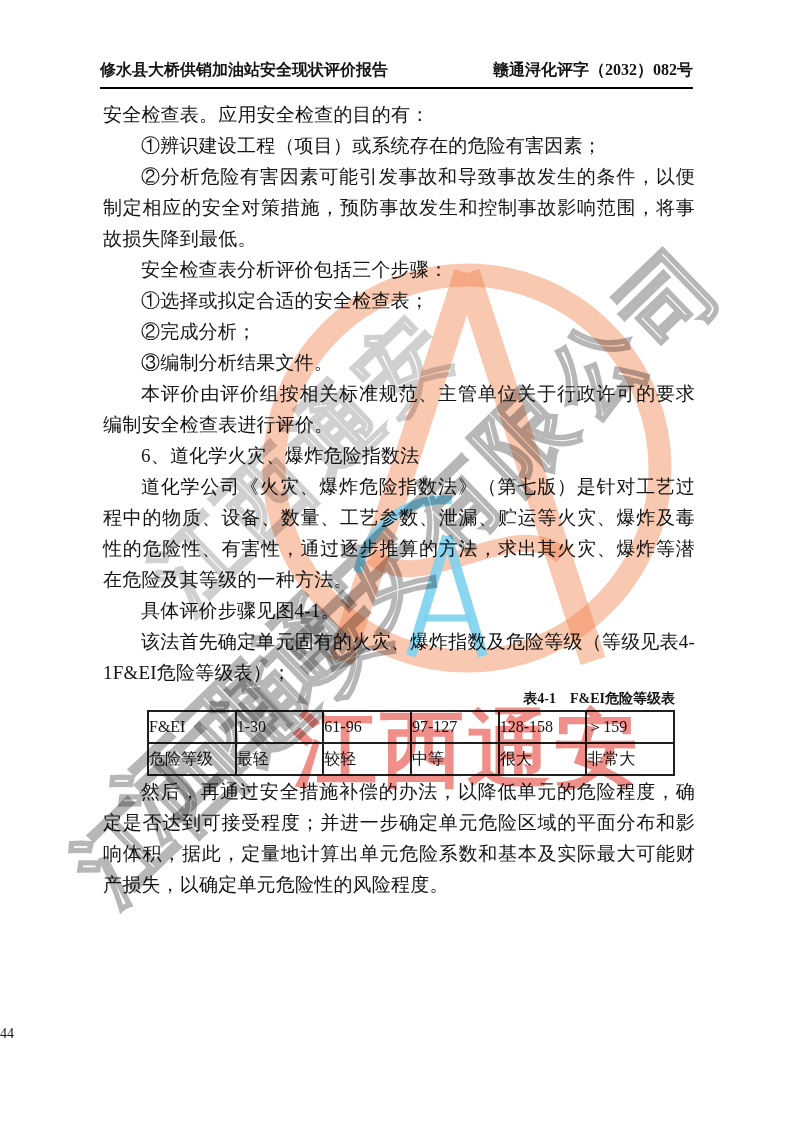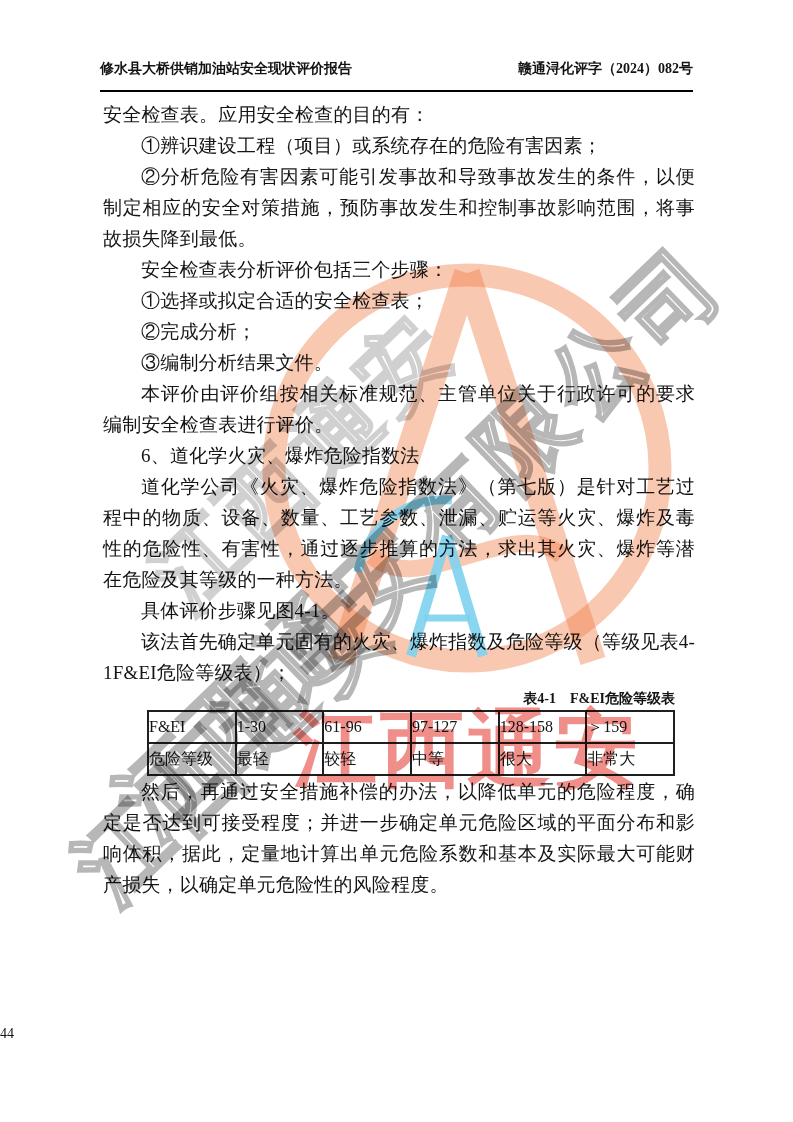--- a/index.html
+++ b/index.html
@@ -2,21 +2,21 @@
 <html style="--wm-orange: rgba(240,125,70,0.42); --wm-red: rgba(228,50,40,0.55); --wm-gray: rgba(96,96,96,0.45); --wm-blue: rgba(125,210,240,0.9);"><head>
 <meta charset="utf-8">
 <style>
   html,body{margin:0;padding:0;background:#fff;}
   .page{position:relative;width:793px;height:1122px;background:#ffffff;overflow:hidden;
         font-family:"Liberation Serif","DejaVu Serif",serif;color:#141414;}
 
   
   .header{position:absolute;left:100px;right:100px;top:60px;display:flex;
           justify-content:space-between;align-items:flex-end;
-          font-size:14px;font-weight:bold;padding-bottom:12px;border-bottom:2px solid #000;}
+          font-size:16px;font-weight:bold;padding-bottom:6px;border-bottom:2px solid #000;}
 
   
   .doc-body{position:absolute;left:103px;top:99px;width:592px;}
   .doc-body p{margin:0;font-size:19px;line-height:31px;text-align:justify;
               text-justify:inter-ideograph;letter-spacing:0.2px;}
   .doc-body p.ind{text-indent:2em;}
 
   
   .tbl-title{width:528px;margin-left:44px;height:22px;line-height:22px;
              text-align:right;font-size:14px;font-weight:bold;}
@@ -43,21 +43,21 @@
   .wm-red{position:absolute;left:293px;top:708px;font-size:84px;letter-spacing:3px;
           font-weight:bold;color:var(--wm-red);line-height:84px;}
 </style>
 </head>
 <body>
 
 <div class="page">
 
   <div class="header">
     <span>修水县大桥供销加油站安全现状评价报告</span>
-    <span>赣通浔化评字（2024）082号</span>
+    <span>赣通浔化评字（2032）082号</span>
   </div>
 
   <div class="doc-body">
     <div id="paras-before">
         <p class="">安全检查表。应用安全检查的目的有：</p>
         <p class="ind">①辨识建设工程（项目）或系统存在的危险有害因素；</p>
         <p class="ind">②分析危险有害因素可能引发事故和导致事故发生的条件，以便制定相应的安全对策措施，预防事故发生和控制事故影响范围，将事故损失降到最低。</p>
         <p class="ind">安全检查表分析评价包括三个步骤：</p>
         <p class="ind">①选择或拟定合适的安全检查表；</p>
         <p class="ind">②完成分析；</p>

